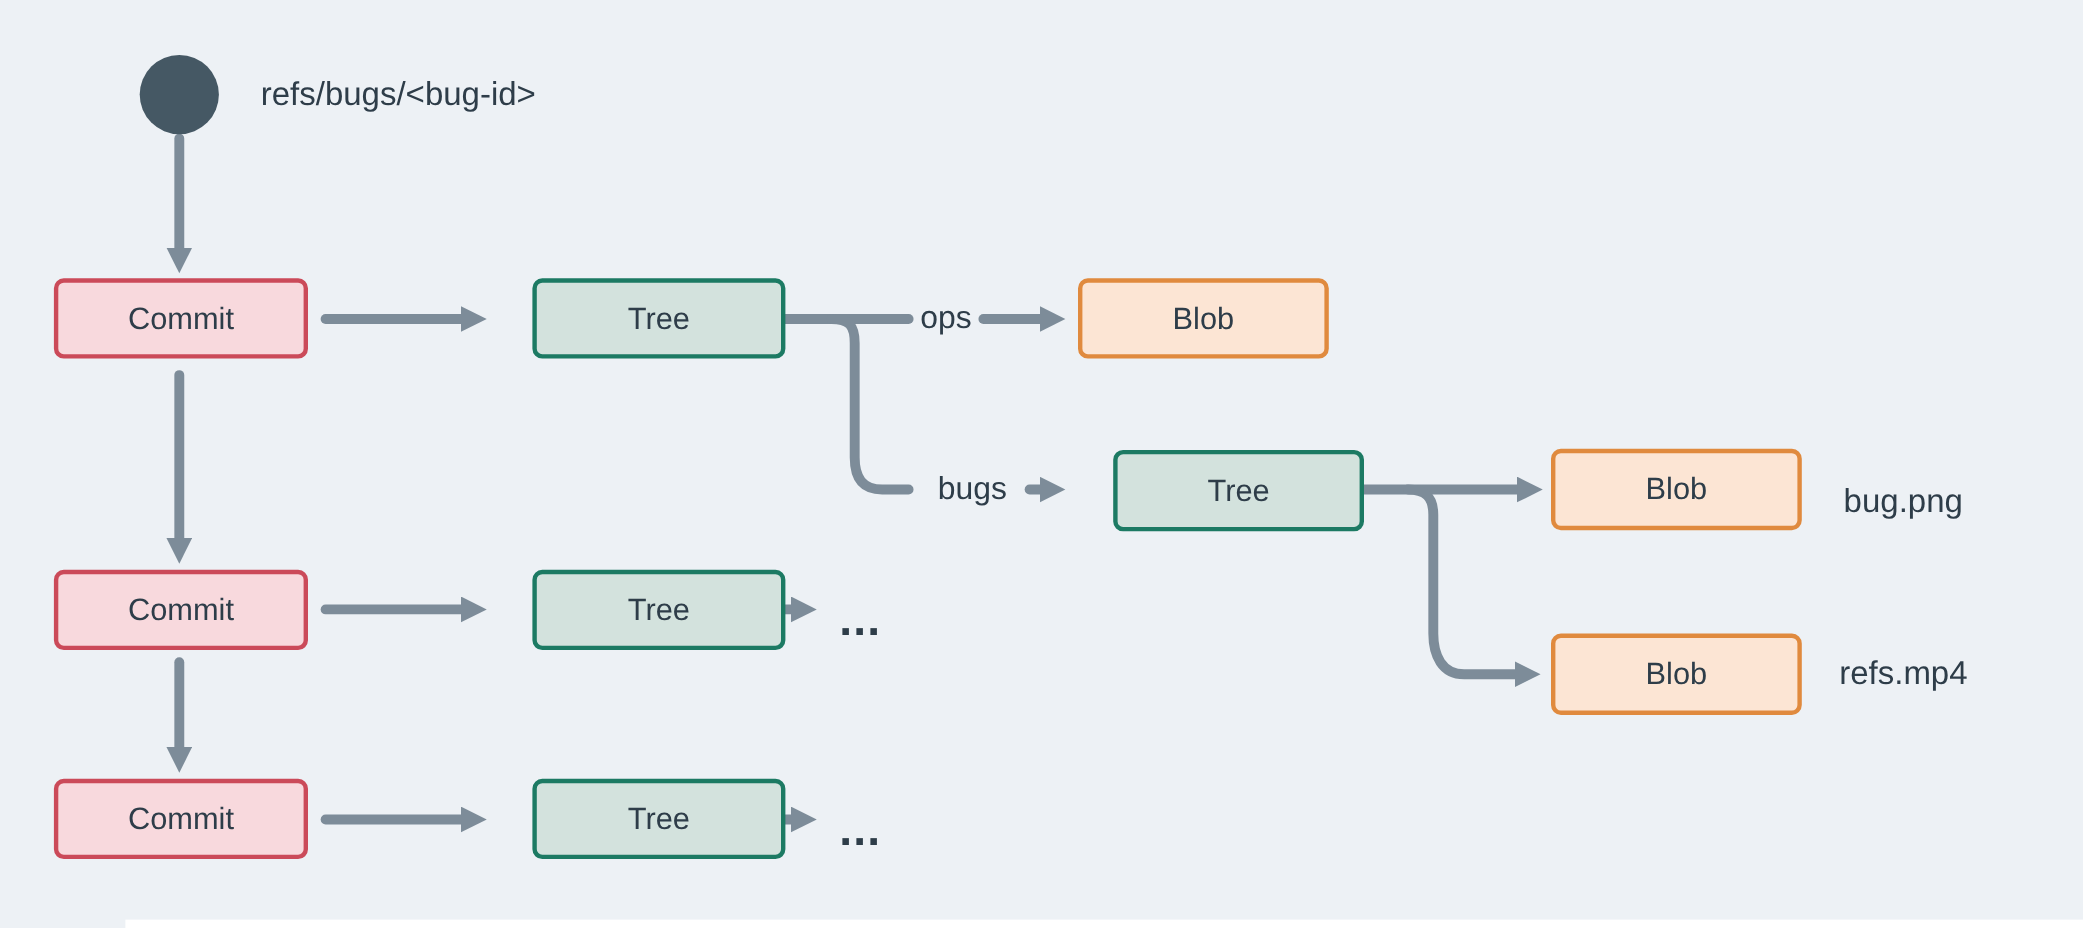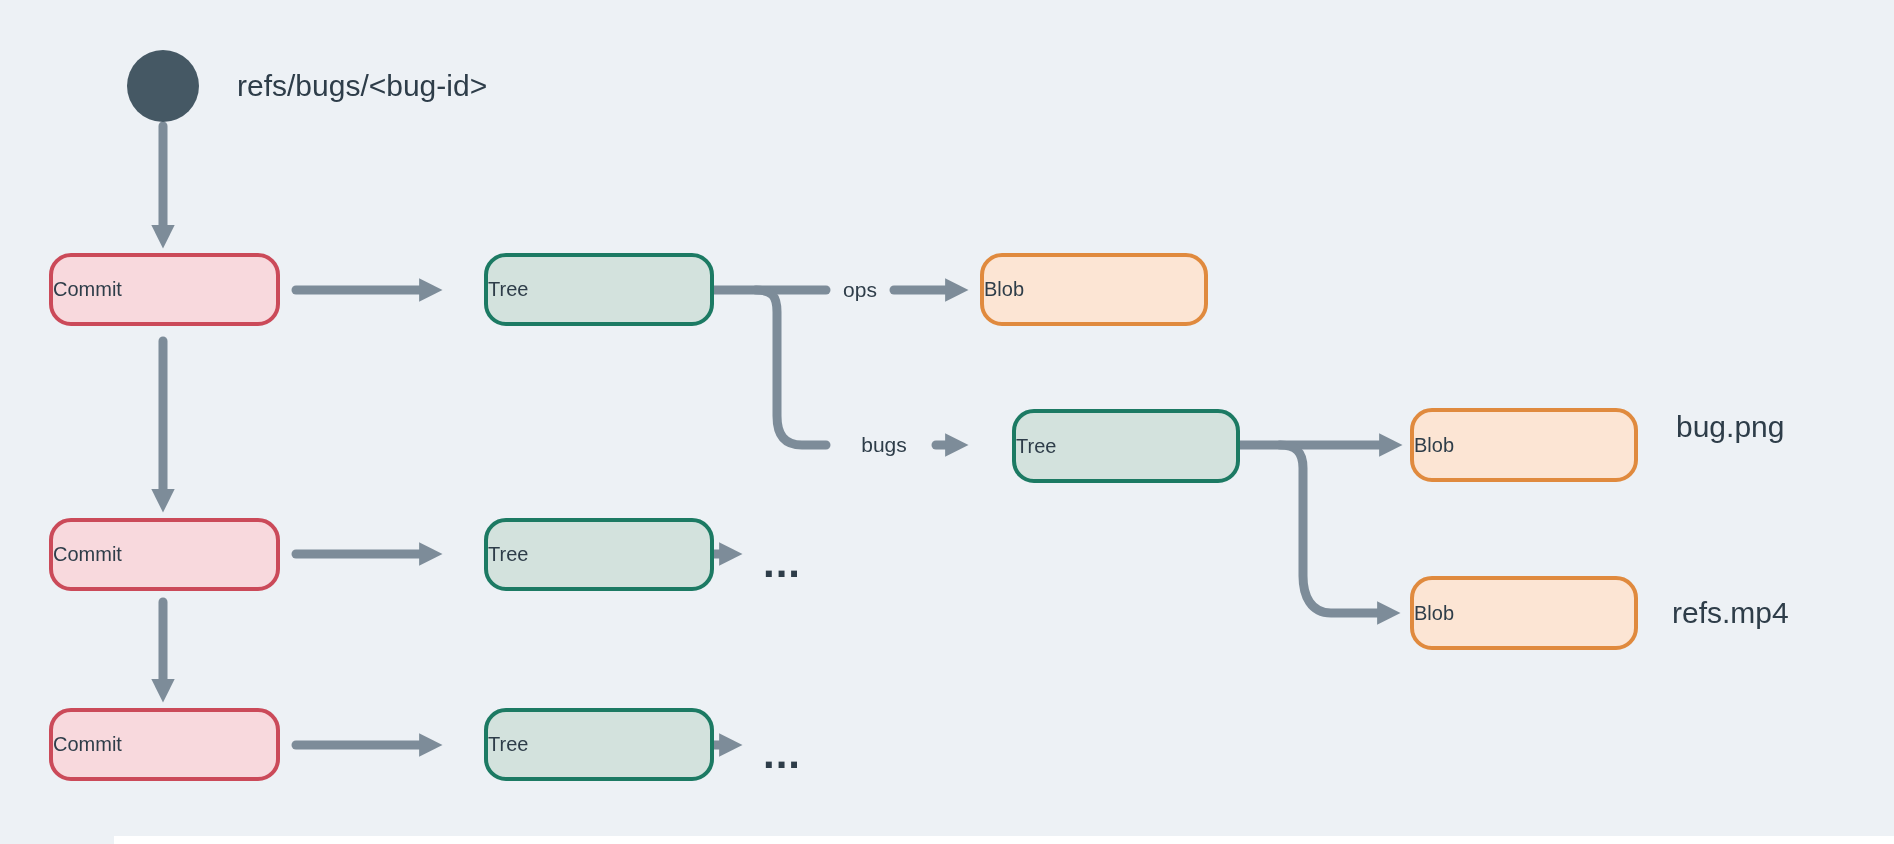--- a/index.html
+++ b/index.html
@@ -35,26 +35,26 @@
   .edge{
     fill:none;
     stroke:var(--connector);
     stroke-width:9;
     stroke-linecap:round;
   }
   #arrowhead path{ fill:var(--connector); }
   .node{
     position:absolute;
     box-sizing:border-box;
-    border-radius:22px;
+    border-radius:9px;
     border:4px solid transparent;
     display:flex;
     align-items:center;
-    justify-content:flex-start;
-    font-size:20px;
+    justify-content:center;
+    font-size:28px;
     color:var(--ink);
   }
   .node.commit{ background:var(--commit-fill); border-color:var(--commit-border); }
   .node.tree{   background:var(--tree-fill);   border-color:var(--tree-border);margin-left:32px; }
   .node.blob{   background:var(--blob-fill);   border-color:var(--blob-border); }
   .ref-circle{
     position:absolute;
     left:127px;top:50px;
     width:72px;height:72px;
     border-radius:50%;
@@ -62,21 +62,21 @@
   }
   .side-label{
     position:absolute;
     font-size:30px;
     color:var(--ink);
     white-space:nowrap;
     transform:translateY(-50%);
   }
   .edge-label{
     position:absolute;
-    font-size:21px;
+    font-size:29px;
     color:var(--ink);
     white-space:nowrap;
     transform:translate(-50%,-50%);
     text-align:center;
   }
   .ellipsis{
     position:absolute;
     font-size:42px;
     font-weight:800;
     line-height:42px;
@@ -149,20 +149,20 @@
   <div class="node blob" style="left:1410px;top:408px;width:228px;height:74px;">
     <span>Blob</span>
   </div>
   <div class="node blob" style="left:1410px;top:576px;width:228px;height:74px;">
     <span>Blob</span>
   </div>
 
   <span class="edge-label" style="left:860px;top:290px;">ops</span>
   <span class="edge-label" style="left:884px;top:445px;">bugs</span>
 
-  <span class="side-label" style="left:1676px;top:427px;">bug.png</span>
+  <span class="side-label" style="left:1676px;top:456px;">bug.png</span>
   <span class="side-label" style="left:1672px;top:613px;">refs.mp4</span>
 
   <span class="ellipsis" style="left:763px;top:542px;">...</span>
   <span class="ellipsis" style="left:763px;top:733px;">...</span>
 
   <div class="bottom-strip"></div>
 </div>
 
 </body></html>

